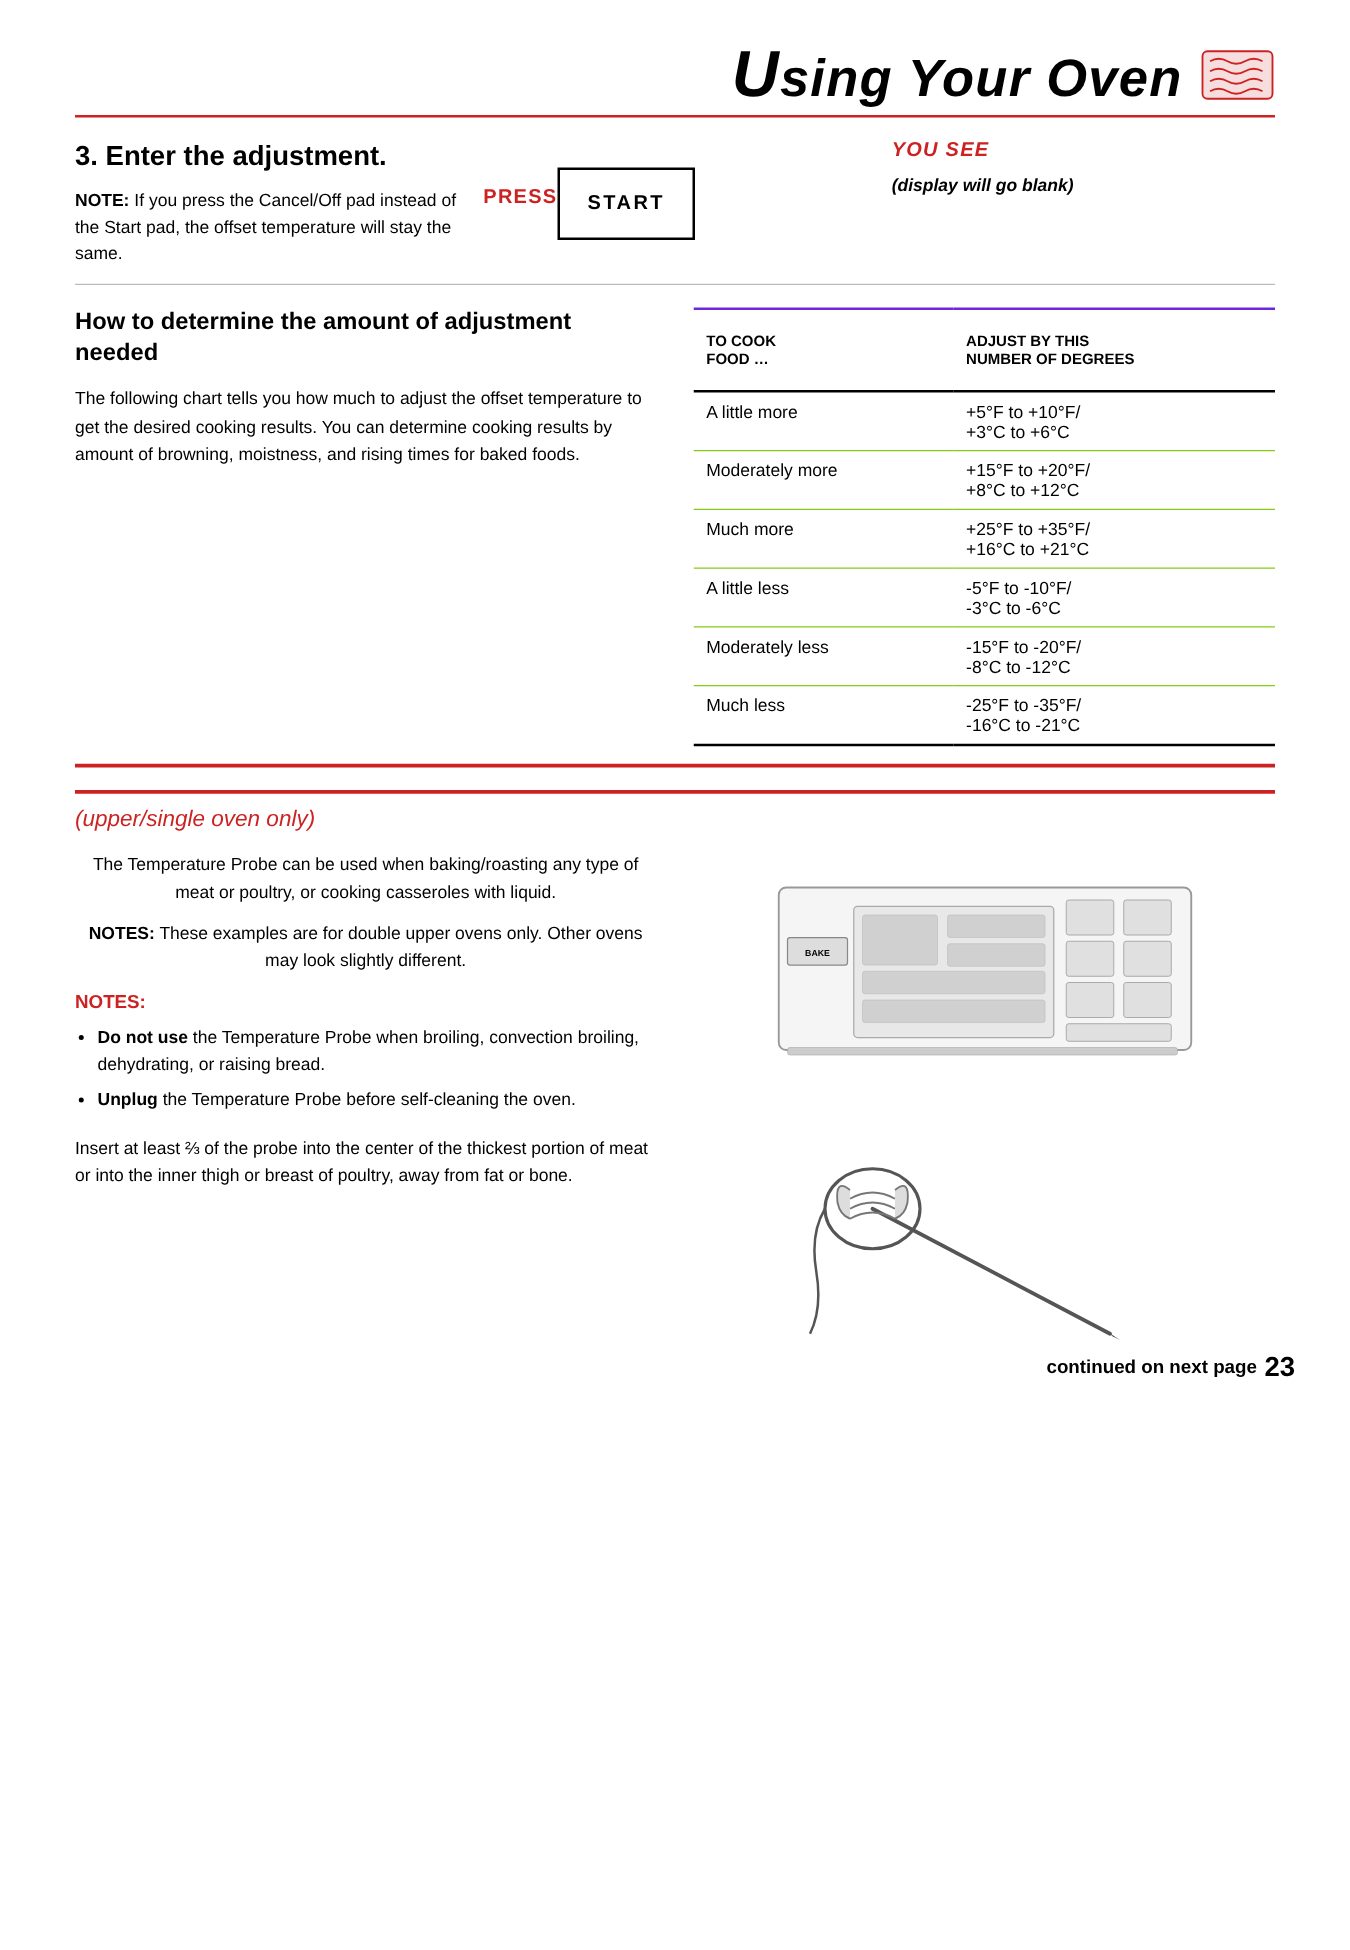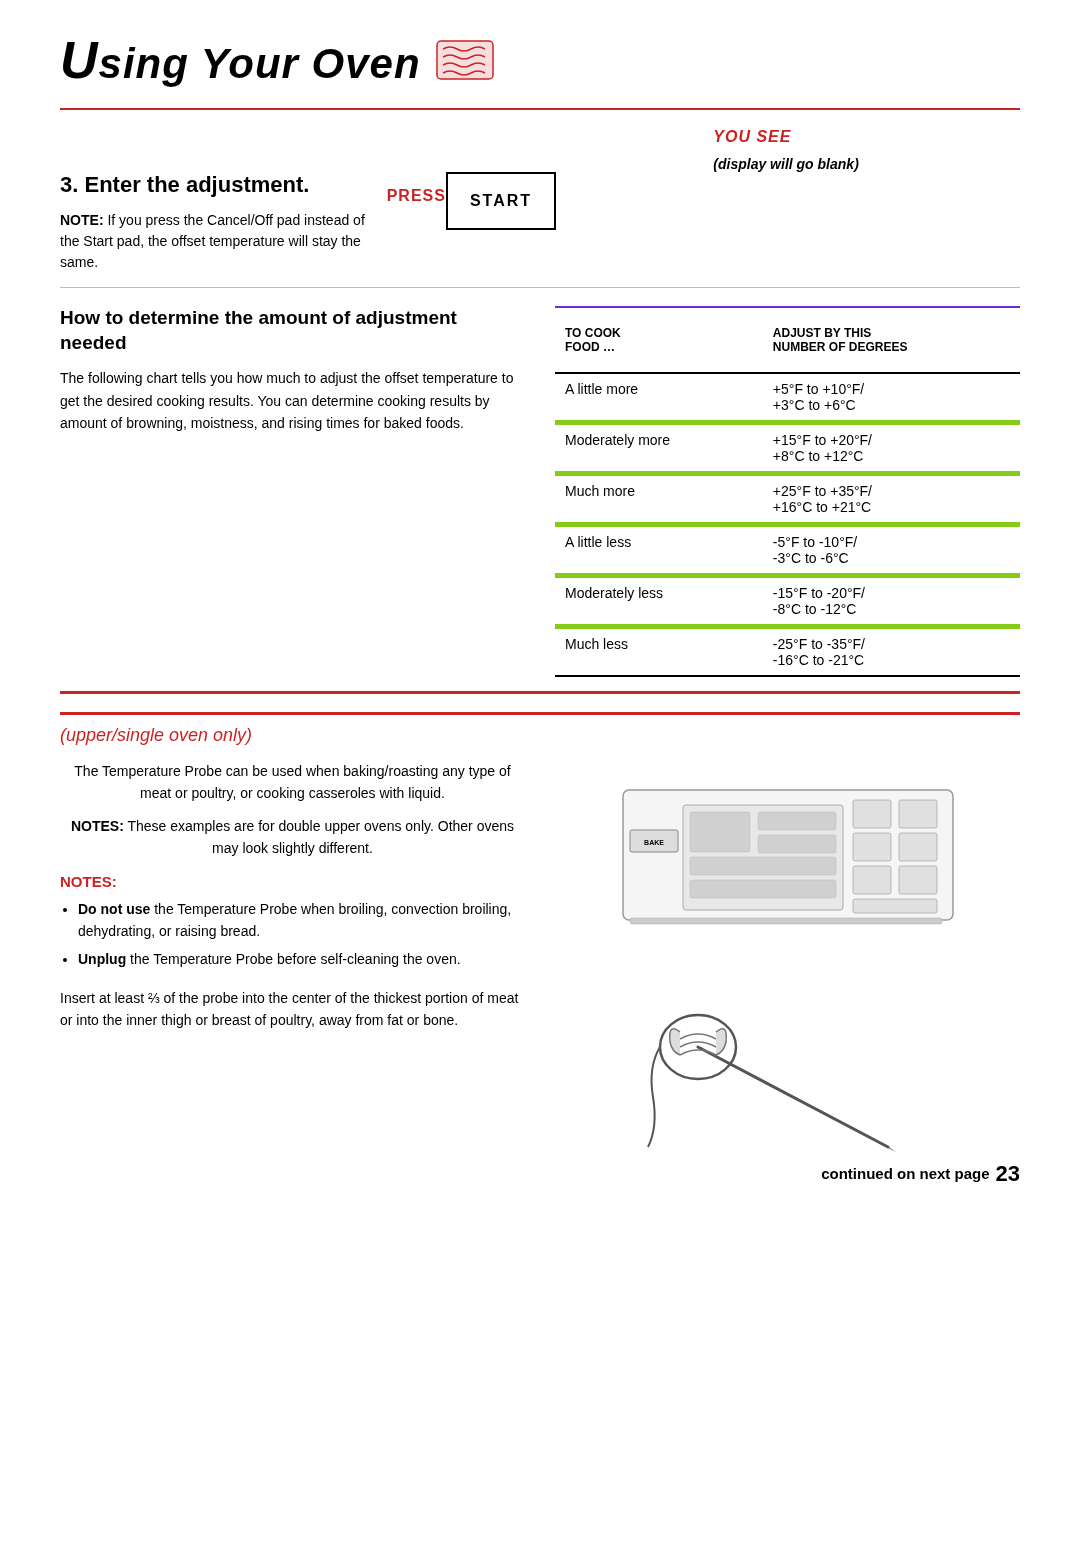--- a/index.html
+++ b/index.html
@@ -13,23 +13,23 @@
       overflow: hidden;
     }
     .page {
       padding: 30px 60px;
       position: relative;
     }
 
     
     .header {
       display: flex;
-      justify-content: flex-start;
+      justify-content: flex-end;
       align-items: center;
-      margin-bottom: 18px;
+      margin-bottom: 2px;
       padding-bottom: 0;
     }
     .header-title {
       font-size: 42px;
       font-style: italic;
       font-weight: bold;
       color: #000;
       letter-spacing: 1px;
     }
     .header-title span.u-letter {
@@ -63,21 +63,20 @@
     
     .section-grid {
       display: grid;
       grid-template-columns: 1fr 1fr 1fr;
       gap: 0 20px;
       padding: 18px 0 14px 0;
       border-bottom: 1px solid #bbb;
     }
     .section-left {
       grid-column: 1 / 2;
-      margin-top: 44px;
     }
     .section-heading {
       font-size: 22px;
       font-weight: bold;
       margin-bottom: 12px;
     }
     .note-text {
       font-size: 14px;
       line-height: 1.5;
     }
@@ -162,21 +161,21 @@
       font-weight: bold;
       text-align: left;
       padding: 18px 10px;
       border-top: 2px solid #6d28d9;
       border-bottom: 2px solid #000;
       font-size: 12px;
     }
     .adjust-table td {
       padding: 7px 10px;
       vertical-align: top;
-      border-bottom: 5px solid #84cc16;
+      border-bottom: 1px solid #84cc16;
       font-size: 14px;
     }
     .adjust-table tr:last-child td {
       border-bottom: 2px solid #000;
     }
 
     
     .probe-section {
       padding: 18px 0 10px 0;
     }
@@ -255,21 +254,21 @@
     .probe-illustration {
       display: flex;
       justify-content: center;
       align-items: center;
     }
 
     
     .page-footer {
       position: absolute;
       bottom: 20px;
-      right: 60px;
+      right: 44px;
       font-size: 15px;
       font-weight: bold;
       display: flex;
       align-items: center;
       gap: 6px;
     }
     .page-number {
       font-size: 22px;
       font-weight: bold;
     }

